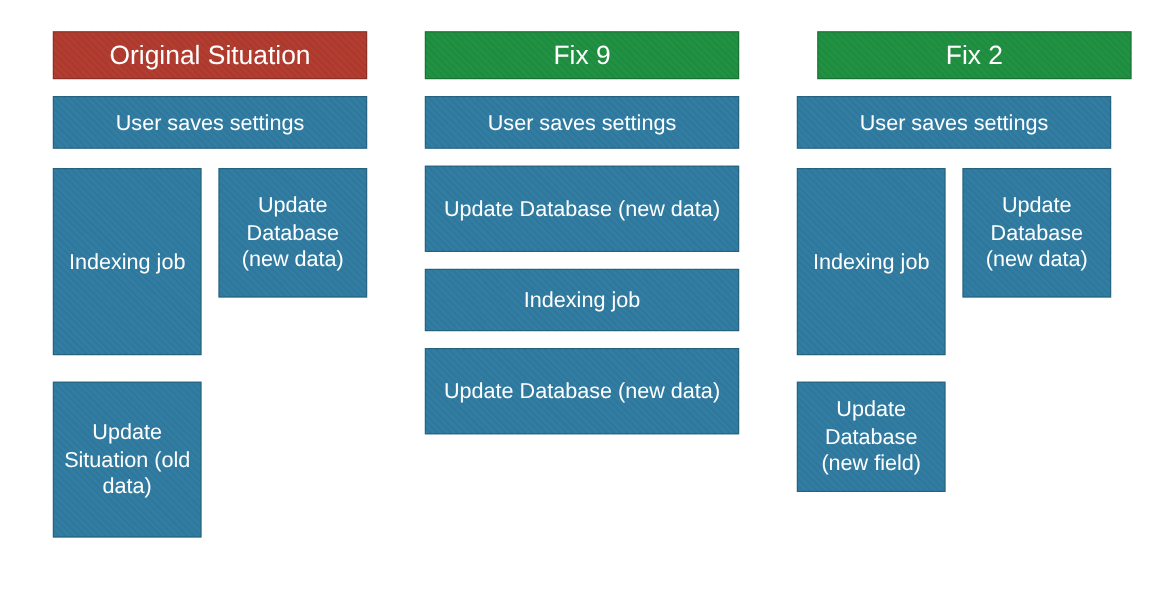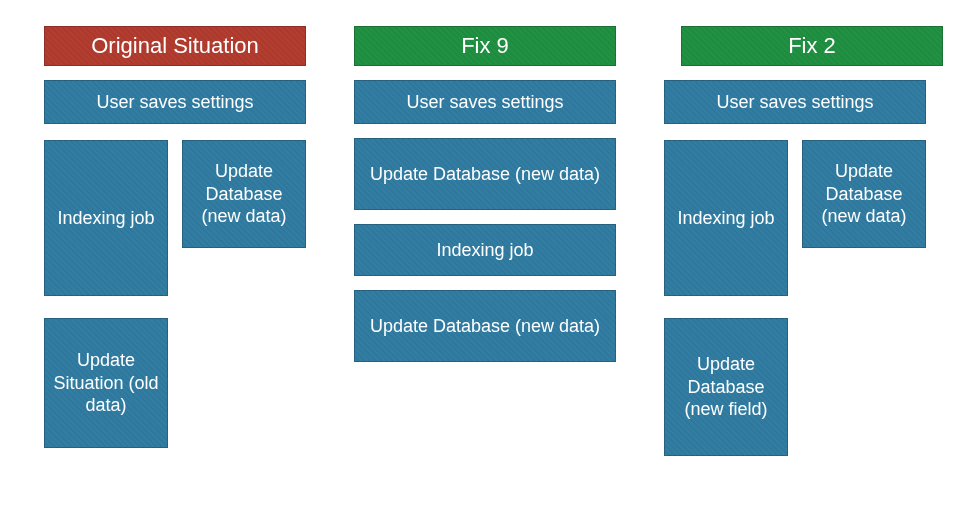--- a/index.html
+++ b/index.html
@@ -43,21 +43,21 @@
   #c2s  { position:absolute; top:54px; left:0; height:44px; }
   #c2a  { position:absolute; top:112px;left:0; height:72px; }
   #c2b  { position:absolute; top:198px;left:0; height:52px; }
   #c2c  { position:absolute; top:264px;left:0; height:72px; }
 
   
   #c3h  { position:absolute; top:0;    left:0; height:40px;margin-left:17px; }
   #c3s  { position:absolute; top:54px; left:0; height:44px; }
   #c3a  { position:absolute; top:114px;left:0; height:156px; }
   #c3b  { position:absolute; top:114px;left:138px; height:108px; }
-  #c3c  { position:absolute; top:292px;left:0; height:138px; }
+  #c3c  { position:absolute; top:292px;left:0; height:92px; }
 </style>
 </head>
 <body>
 
 <div class="canvas">
 
   <div class="col col1">
     <div id="c1h" class="box header red wfull">Original Situation</div>
     <div id="c1s" class="box wfull">User saves settings</div>
     <div id="c1a" class="box whalf">Indexing job</div>

